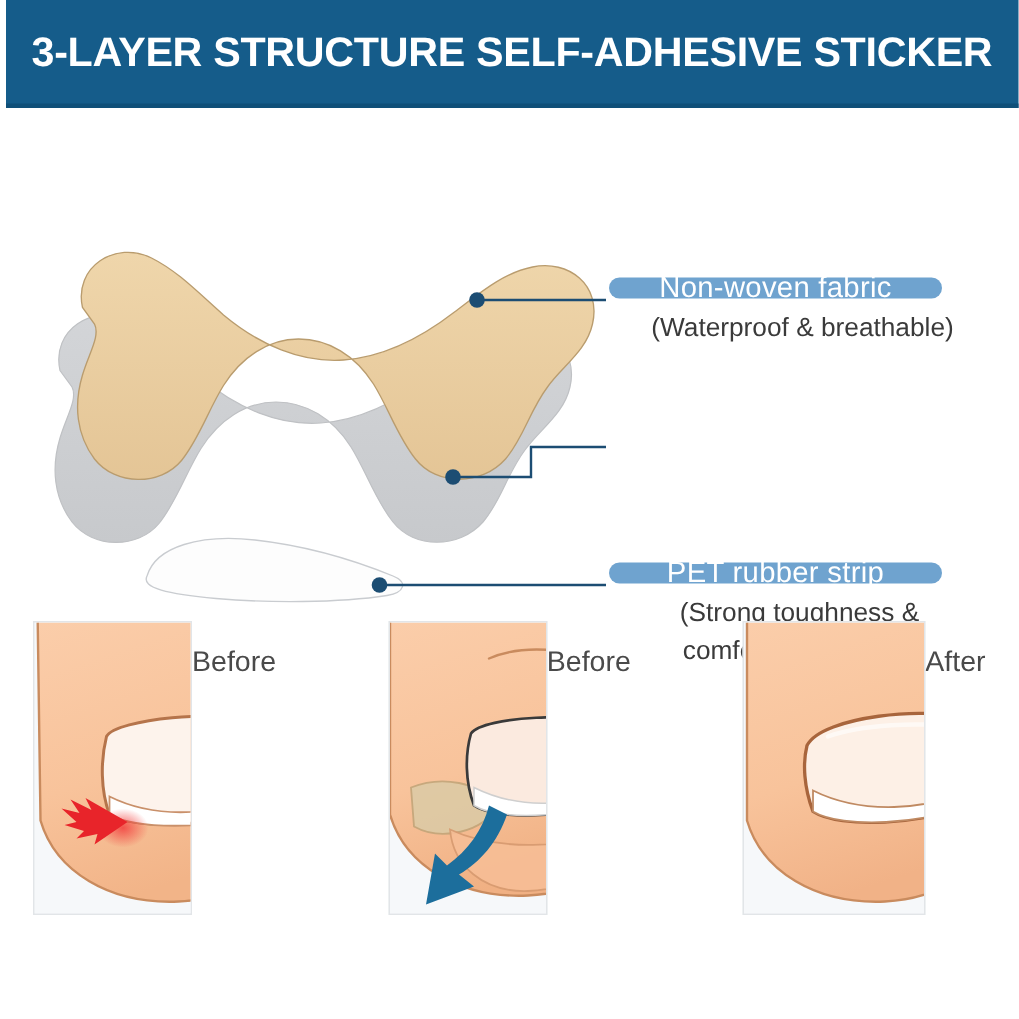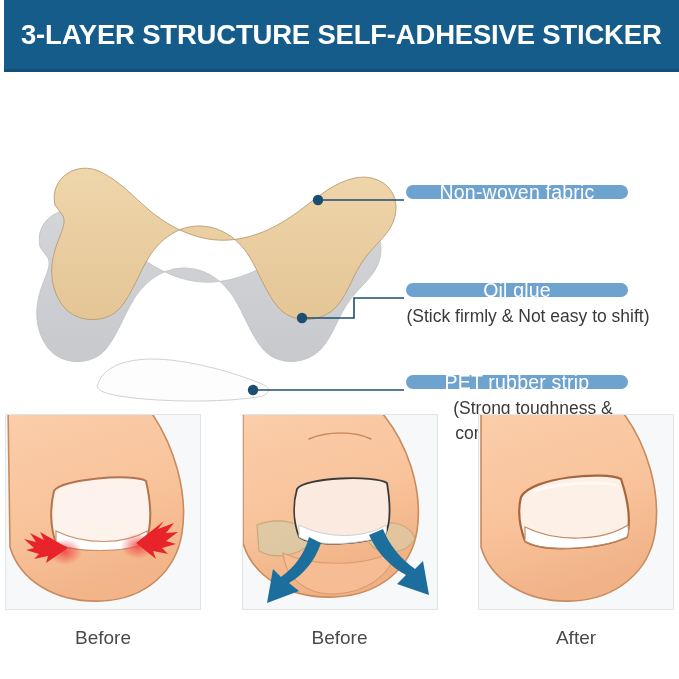--- a/index.html
+++ b/index.html
@@ -101,22 +101,22 @@
     width: 679px;
     height: 265px;
     display: flex;
     justify-content: space-between;
     padding: 0 22px;
     box-sizing: border-box;
   }
   .panel {
     width: 162px;
     display: flex;
-    flex-direction: column;
-    align-items: center;
+    flex-direction: row;
+    align-items: flex-start;
   }
   .panel-frame {
     width: 196px;
     height: 196px;
     border: 1px solid #e2e5e8;
     background: #f7f9fb;
     box-sizing: border-box;
     overflow: hidden;
     position: relative;
   }
@@ -213,26 +213,23 @@
     </g>
 
     <g>
       <line x1="253" y1="318" x2="404" y2="318" stroke="#1c4d73" stroke-width="1.6"></line>
       <circle cx="253" cy="318" r="5.2" fill="#1c4d73"></circle>
     </g>
   </svg>
 
   <div class="callout" id="callout-nonwoven">
     <div class="pill">Non-woven fabric</div>
-  </div>
-
-  <div class="callout" id="callout-oilglue">
-    <div class="pill">Oil glue</div>
-    <div class="sub">(Stick firmly &amp; Not easy to shift)</div>
-  </div>
+    <div class="sub">(Waterproof &amp; breathable)</div>
+  </div>
+
 
   <div class="callout" id="callout-pet">
     <div class="pill">PET rubber strip</div>
     <div class="sub two-line">
       <div>(Strong toughness &amp;</div>
       <div>comfortable texture)</div>
     </div>
   </div>
 </div>
 

